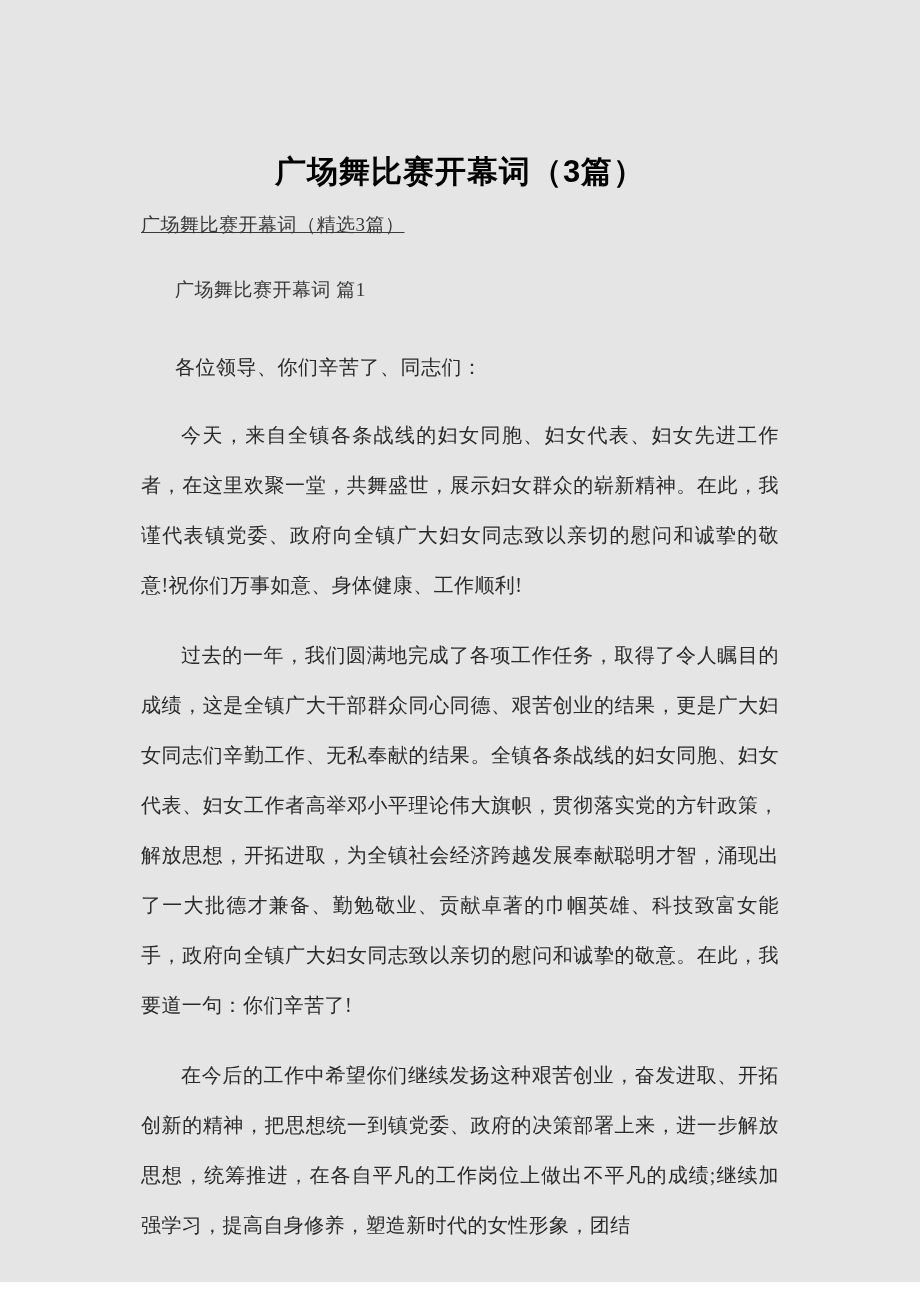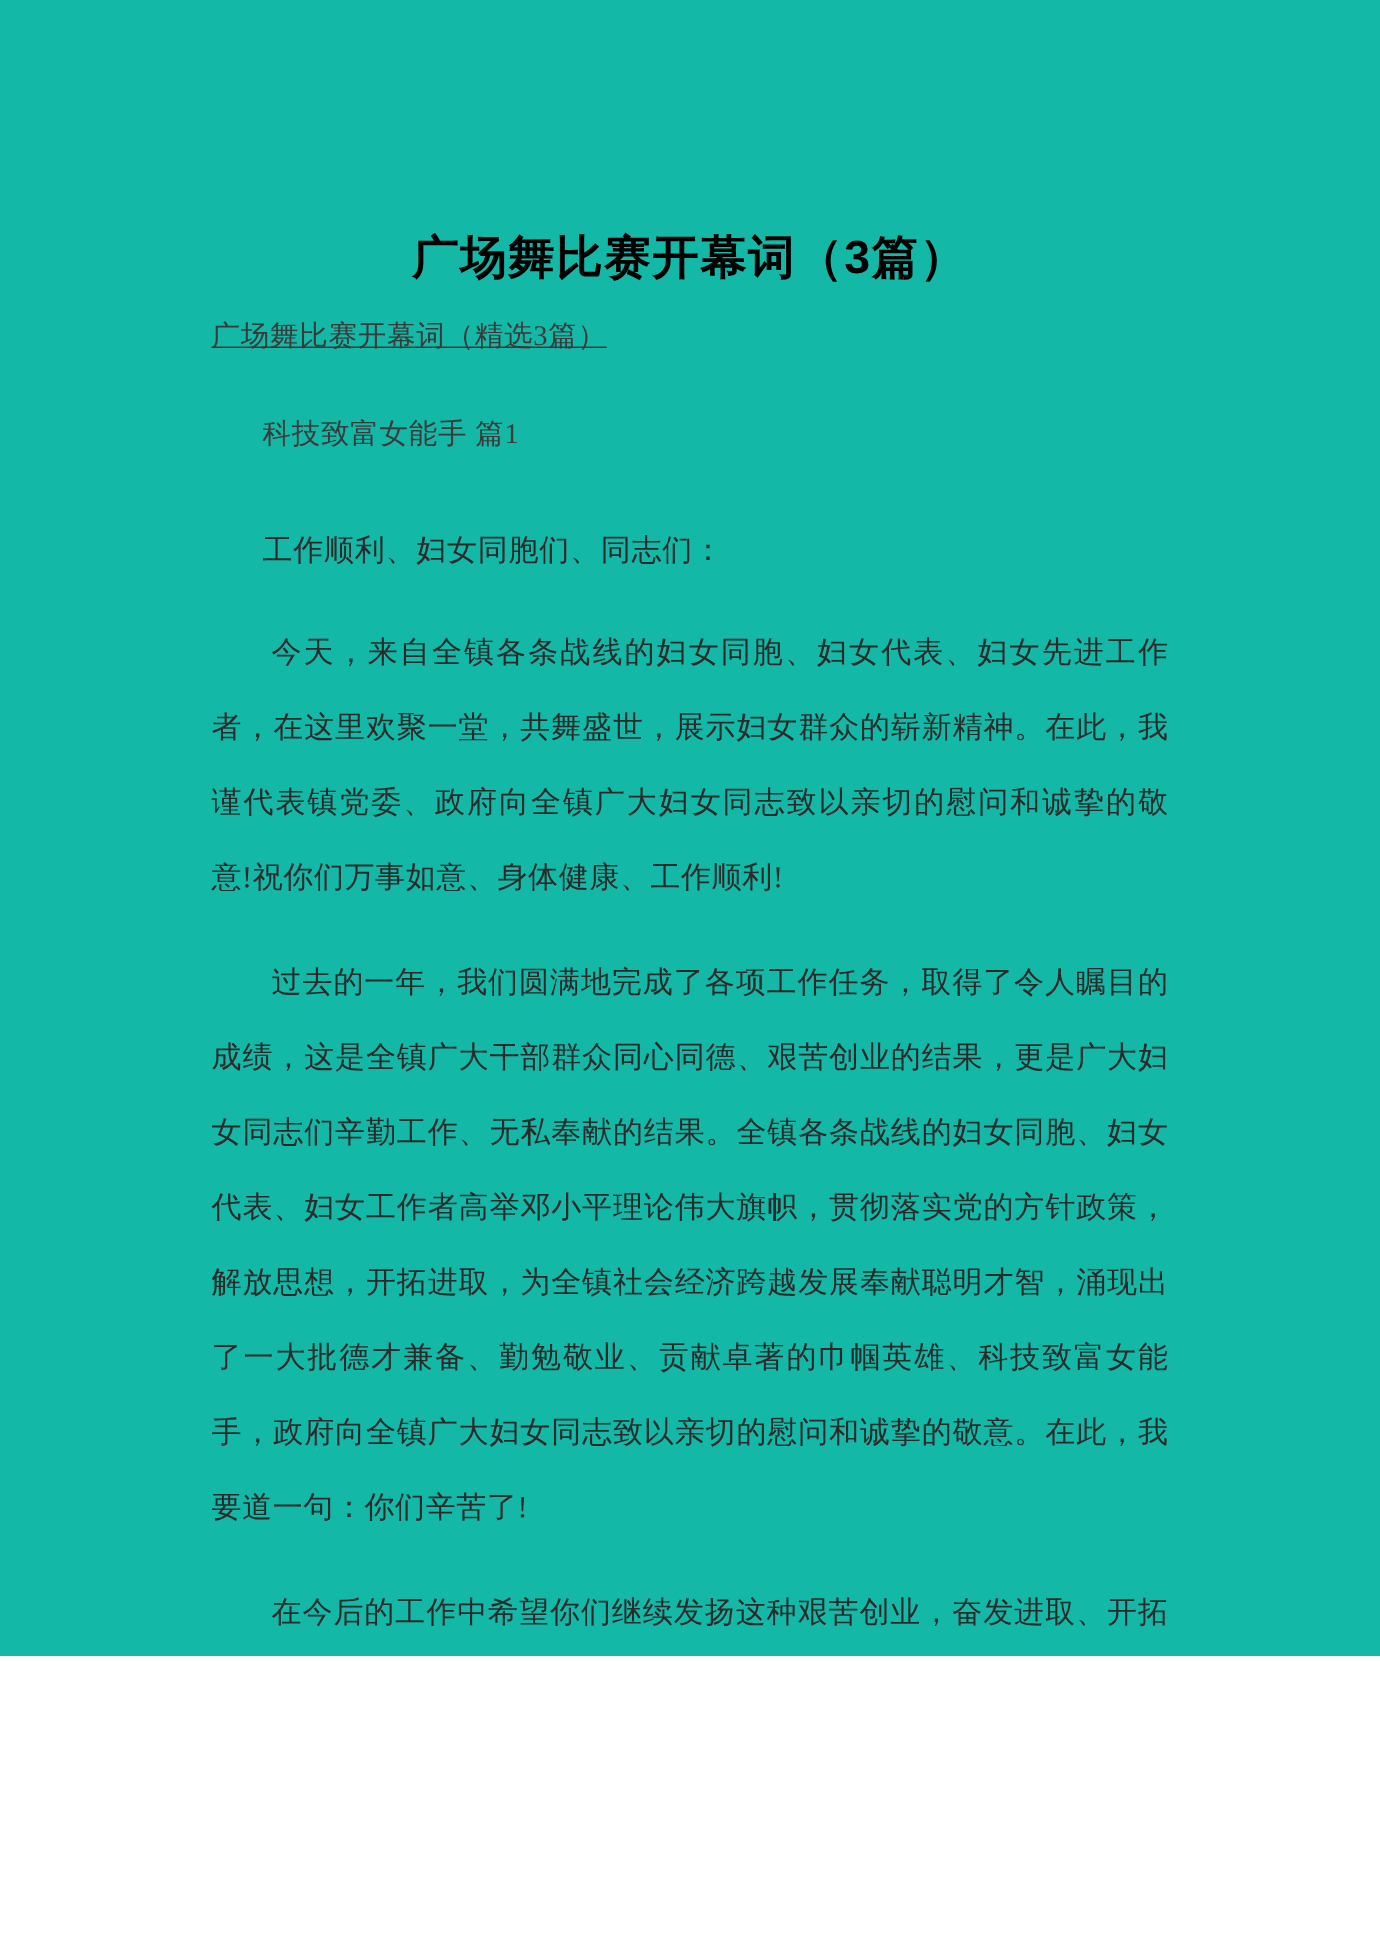--- a/index.html
+++ b/index.html
@@ -4,22 +4,22 @@
 <title>广场舞比赛开幕词（3篇）</title>
 <style>
   html, body {
     margin: 0;
     padding: 0;
     background: #ffffff;
   }
   .page {
     position: relative;
     width: 920px;
-    height: 1104px;
-    background: #14b8a6;
+    height: 1282px;
+    background: #e5e5e5;
     overflow: hidden;
     box-sizing: border-box;
     font-family: "Liberation Serif", "DejaVu Serif", serif;
     color: #1a1a1a;
   }
   .content {
     position: absolute;
     left: 141px;
     top: 150px;
     width: 638px;
@@ -82,23 +82,23 @@
 </head>
 <body>
 
 <div class="page">
   <div class="content">
 
     <h1 class="doc-title">广场舞比赛开幕词（3篇）</h1>
 
     <p class="doc-subtitle">广场舞比赛开幕词（精选3篇）</p>
 
-    <p class="section-heading">科技致富女能手 篇1</p>
+    <p class="section-heading">广场舞比赛开幕词 篇1</p>
 
-    <p class="salutation">工作顺利、妇女同胞们、同志们：</p>
+    <p class="salutation">各位领导、你们辛苦了、同志们：</p>
 
     <p class="body-par">今天，来自全镇各条战线的妇女同胞、妇女代表、妇女先进工作者，在这里欢聚一堂，共舞盛世，展示妇女群众的崭新精神。在此，我谨代表镇党委、政府向全镇广大妇女同志致以亲切的慰问和诚挚的敬意!祝你们万事如意、身体健康、工作顺利!</p>
 
     <p class="body-par">过去的一年，我们圆满地完成了各项工作任务，取得了令人瞩目的成绩，这是全镇广大干部群众同心同德、艰苦创业的结果，更是广大妇女同志们辛勤工作、无私奉献的结果。全镇各条战线的妇女同胞、妇女代表、妇女工作者高举邓小平理论伟大旗帜，贯彻落实党的方针政策，解放思想，开拓进取，为全镇社会经济跨越发展奉献聪明才智，涌现出了一大批德才兼备、勤勉敬业、贡献卓著的巾帼英雄、科技致富女能手，政府向全镇广大妇女同志致以亲切的慰问和诚挚的敬意。在此，我要道一句：你们辛苦了!</p>
 
     <p class="body-par">在今后的工作中希望你们继续发扬这种艰苦创业，奋发进取、开拓创新的精神，把思想统一到镇党委、政府的决策部署上来，进一步解放思想，统筹推进，在各自平凡的工作岗位上做出不平凡的成绩;继续加强学习，提高自身修养，塑造新时代的女性形象，团结</p>
 
   </div>
 </div>
 

